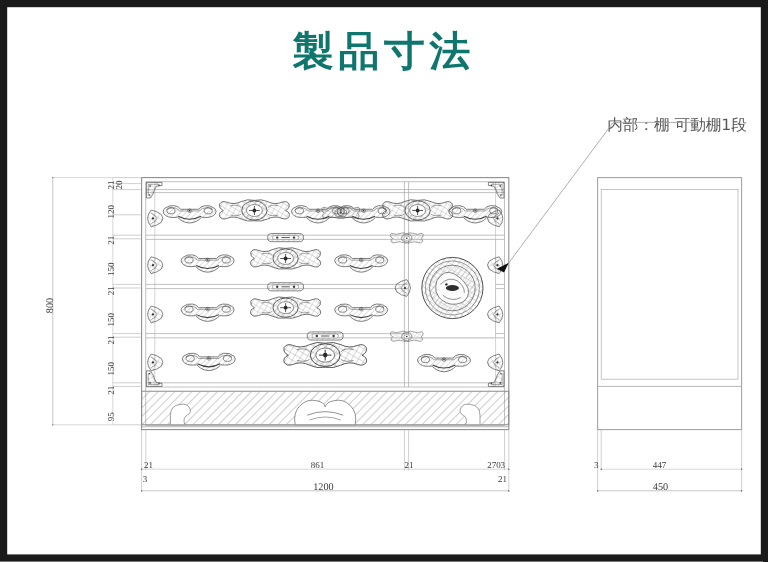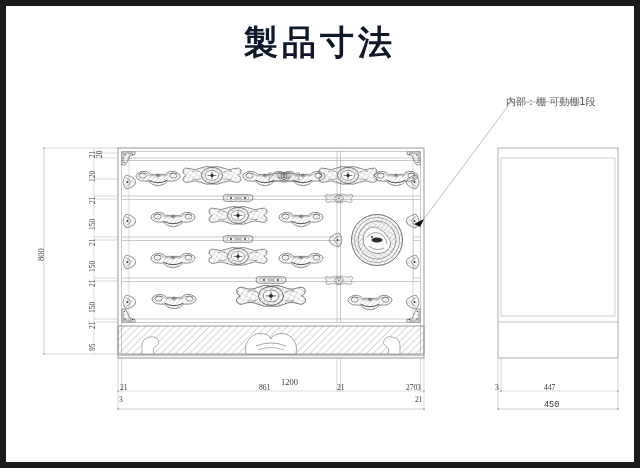--- a/index.html
+++ b/index.html
@@ -16,35 +16,35 @@
     background:#ffffff;
   }
   #title{
     position:absolute;
     left:0;top:14px;
     width:628px;
     text-align:center;
     font-size:34px;
     font-weight:700;
     letter-spacing:4px;
-    color:#0f172a;
+    color:#0f766e;
     font-family:Liberation Mono, monospace;
   }
   .dim-txt{
     position:absolute;
     font-family:"Liberation Serif", serif;
     font-size:7.5px;
     color:#3a3a3a;
     white-space:nowrap;
   }
   .rot{ transform:rotate(-90deg); transform-origin:left top; }
   #note{
     position:absolute;
     left:500px;top:89px;
-    font-size:10px;
+    font-size:13px;
     color:#555;
     white-space:nowrap;
     font-family:"DejaVu Sans", sans-serif;
   }
   svg{position:absolute;left:0;top:0;overflow:visible;}
 </style>
 </head>
 <body>
 
 <div id="page">
@@ -321,19 +321,19 @@
 
   <div class="dim-txt" style="left:114px;top:377px;">21</div>
   <div class="dim-txt" style="left:224px;top:377px;padding-left:29px;">861</div>
   <div class="dim-txt" style="left:331px;top:377px;">21</div>
   <div class="dim-txt" style="left:364px;top:377px;margin-left:36px;">270</div>
   <div class="dim-txt" style="left:411px;top:377px;">3</div>
 
   <div class="dim-txt" style="left:113px;top:389px;">3</div>
   <div class="dim-txt" style="left:409px;top:389px;">21</div>
 
-  <div class="dim-txt" style="left:255px;top:371px;font-size:8.5px;margin-left:20px;">1200</div>
+  <div class="dim-txt" style="left:255px;top:394px;font-size:8.5px;">1200</div>
 
   <div class="dim-txt" style="left:489px;top:377px;">3</div>
   <div class="dim-txt" style="left:538px;top:377px;text-align:right;">447</div>
-  <div class="dim-txt" style="left:538px;top:394px;font-size:8.5px;font-family:Liberation Mono, monospace;">450</div>
+  <div class="dim-txt" style="left:538px;top:394px;font-size:8.5px;">450</div>
 
 </div>
 
 </body></html>

